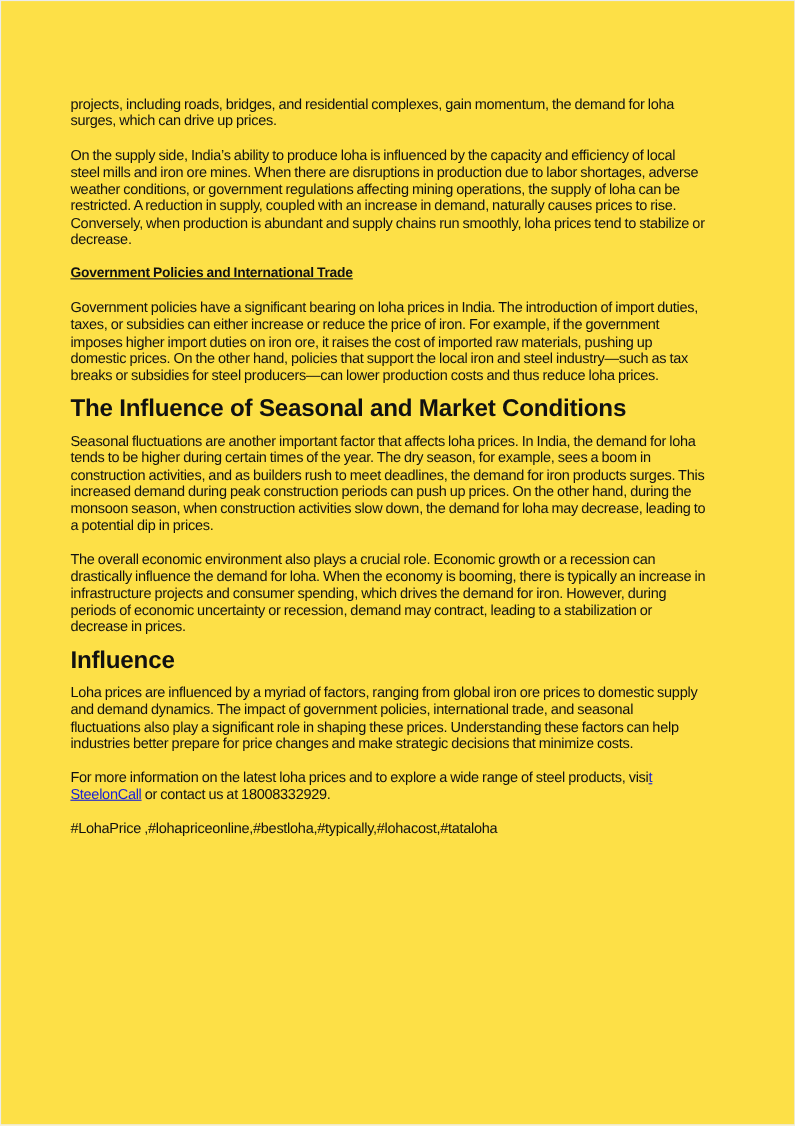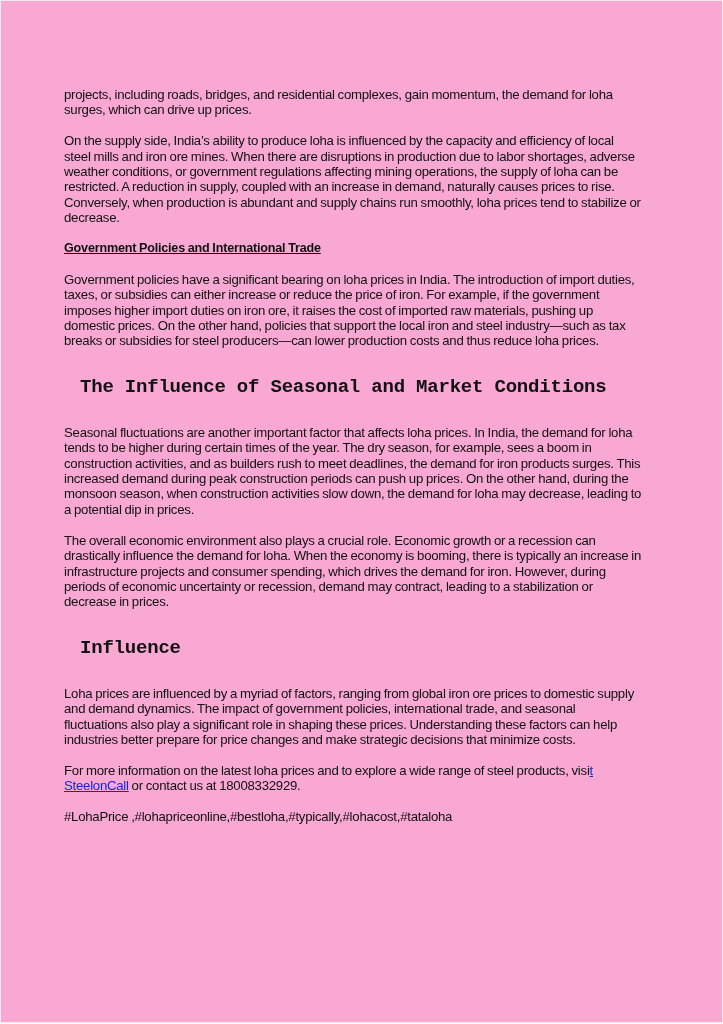--- a/index.html
+++ b/index.html
@@ -15,21 +15,21 @@
     font-family: "Liberation Sans", sans-serif;
     color: #111111;
   }
   .page {
     position: absolute;
     left: 0;
     top: 0;
     width: 721px;
     height: 1021px;
     border: 1px solid #ececec;
-    background: #f9a8d4;
+    background: #fde047;
   }
   .content {
     position: absolute;
     left: 63px;
     top: 86px;
     width: 578px;
   }
   p {
     margin: 0;
     font-size: 13.2px;
@@ -39,26 +39,25 @@
   }
   .gap { height: 15.4px; }
   .subhead {
     font-weight: bold;
     font-size: 12.6px;
     line-height: 15.4px;
     letter-spacing: -0.2px;
     text-decoration: underline;
   }
   h2 {
-    margin: 16px;
-    font-size: 19px;
+    margin: 0;
+    font-size: 22px;
     font-weight: bold;
     line-height: 20px;
     letter-spacing: -0.2px;
-    font-family: Liberation Mono, monospace;
   }
   a.link {
     color: #1a22d6;
     text-decoration: underline;
   }
   #para-supply { margin-top: 0; }
 </style>
 </head>
 <body>
 

